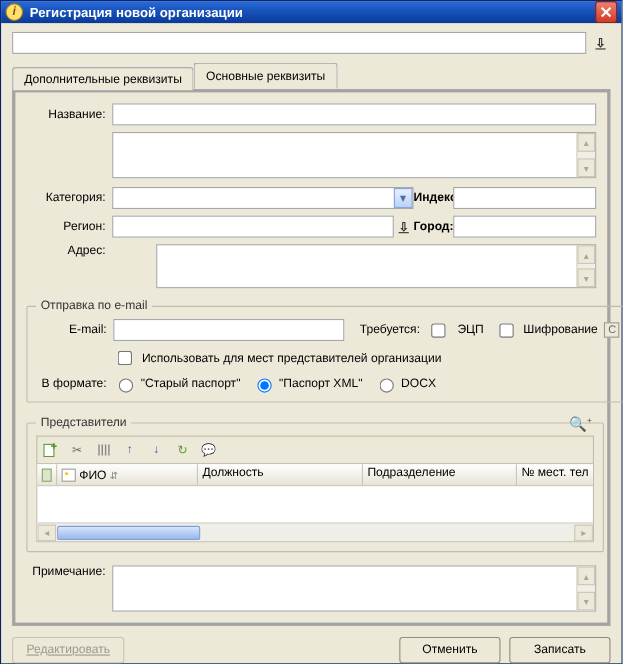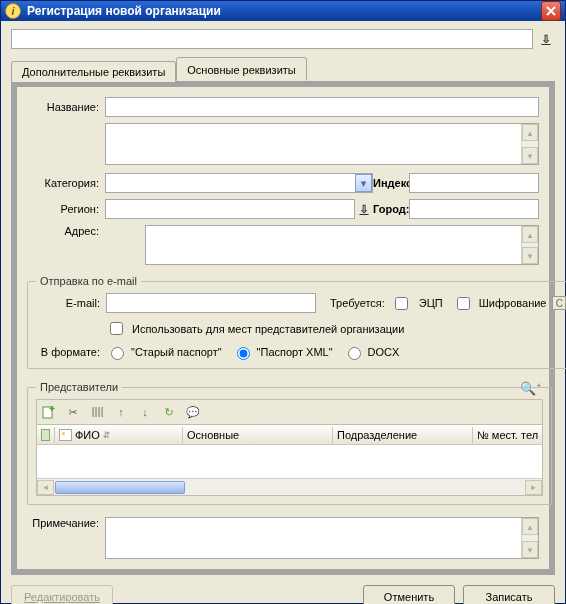--- a/index.html
+++ b/index.html
@@ -115,21 +115,21 @@
     cursor: pointer;
   }
   .tab.active {
     background: #ece9d8;
     border-bottom: 1px solid #ece9d8;
     z-index: 3;
     padding-top: 6px;
     top: 0;
   }
   .panel {
-    border: 6px solid #a3a3a3;
+    border: 3px solid #a3a3a3;
     padding: 10px 10px 10px 10px;
     flex: 1;
     display: flex;
     flex-direction: column;
   }
   .frow { display: flex; align-items: center; margin-bottom: 6px; }
   .lbl { width: 78px; text-align: right; padding-right: 6px; }
   .lbl2 { width: 36px; text-align: right; padding-right: 6px; font-weight: bold; }
   fieldset {
     border: 1px solid #c0bcb0;
@@ -176,21 +176,20 @@
     background: #fff;
     height: 72px;
     position: relative;
     overflow: hidden;
   }
   .thead {
     display: flex;
     background: linear-gradient(to bottom,#fefefe,#e7e4d6);
     border-bottom: 1px solid #cac7b5;
     height: 20px;
-    align-items: center;
   }
   .th {
     border-right: 1px solid #cac7b5;
     padding: 2px 4px;
     white-space: nowrap;
     overflow: hidden;
   }
   .th.handle { width: 18px; display: flex; align-items: center; justify-content: center; }
   .th.c1 { width: 128px; display:flex; align-items:center; gap:3px; }
   .th.c2 { width: 150px; }
@@ -405,21 +404,21 @@
           <div class="table-box">
             <div class="thead">
               <div class="th handle">
                 <span class="iconbtn"></span>
               </div>
               <div class="th c1">
                 <span class="card-ico"></span>
                 <span>ФИО</span>
                 <span class="sort-ico">⇵</span>
               </div>
-              <div class="th c2">Основные</div>
+              <div class="th c2">Должность</div>
               <div class="th c3">Подразделение</div>
               <div class="th c4">№ мест. тел</div>
             </div>
             <div class="hscroll">
               <div class="sb-btn">◂</div>
               <div class="thumb"></div>
               <div style="flex:1"></div>
               <div class="sb-btn">▸</div>
             </div>
           </div>

